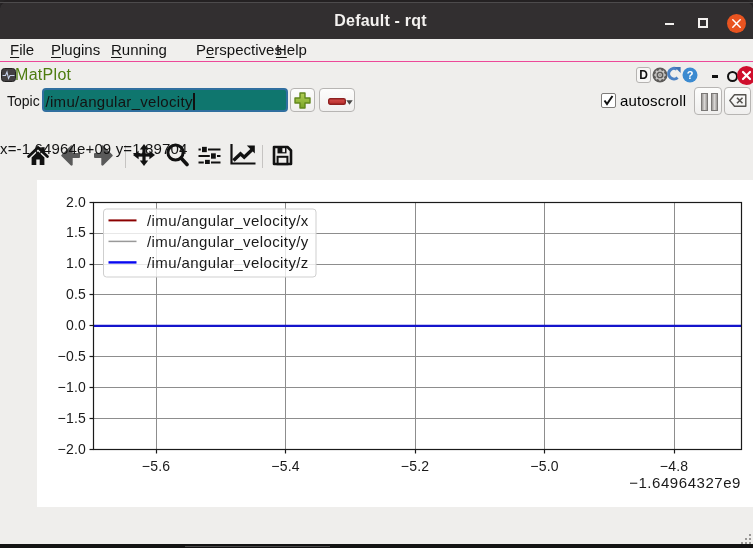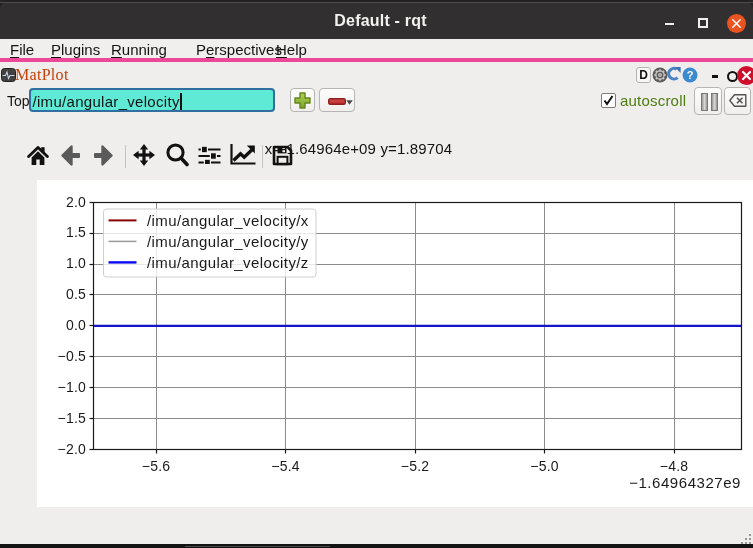--- a/index.html
+++ b/index.html
@@ -21,61 +21,61 @@
 .tb-max { position:absolute; left:698px; top:16px; width:10px; height:10px; border:2px solid #f2f0ee; background:transparent; }
 .tb-close {
   position:absolute; left:727px; top:12px; width:19px; height:19px; border-radius:50%;
   background:#e95420;
 }
 .tb-close svg { position:absolute; left:4px; top:4px; }
 
 
 .menubar {
   position:absolute; left:0; top:39px; width:753px; height:23px;
-  background:#f0efed; border-bottom:4px solid #ec4899;
+  background:#f0efed; border-bottom:1px solid #ec4899;
   font-size:15px; color:#131313;
 }
 .menubar span.mi { position:absolute; top:2px; }
 .menubar u { text-decoration:underline; text-underline-offset:2px; }
 .matplot-icon { position:absolute; left:1px; top:68px; }
-.matplot-label { position:absolute; left:15px; top:66px; font-size:16px; letter-spacing:0.3px; color:#c2410c;font-family:Liberation Serif, serif; }
+.matplot-label { position:absolute; left:15px; top:66px; font-size:16px; letter-spacing:0.3px; color:#4d7c0f; }
 .dbtn {
   position:absolute; left:636px; top:67px; width:15px; height:16px;
   border:1px solid #b5b3b1; border-radius:3px; background:#f7f6f5;
   font-size:12px; font-weight:bold; color:#111; text-align:center; line-height:14px;
 }
 .pb-icon { position:absolute; top:67px; }
 .pb-dash { position:absolute; left:712px; top:75px; width:6px; height:3px; background:#111; }
 .pb-o { position:absolute; left:727px; top:71px; width:11px; height:11px; border:2px solid #111; border-radius:50%; }
 .pb-close { position:absolute; left:737px; top:66px; width:19px; height:19px; border-radius:50%; background:#cf0e2c; }
 .pb-close svg { position:absolute; left:4px; top:4px; }
 
 
 .topic-label { position:absolute; left:7px; top:93px; font-size:14px; color:#131313; }
 .topic-input {
-  position:absolute; left:29px; top:88px; width:246px; height:24px;
-  background:#5eead4; border:2px solid #306f9f; border-radius:4px;
+  position:absolute; left:42px; top:88px; width:246px; height:24px;
+  background:#0f766e; border:2px solid #306f9f; border-radius:4px;
 }
 .topic-text { position:absolute; left:1.5px; top:3px; font-size:15px; letter-spacing:0.3px; color:#131313; white-space:pre; }
 .cursor { position:absolute; left:149px; top:3px; width:2px; height:17px; background:#111; }
 .btn {
   position:absolute; background:linear-gradient(#fdfdfc,#f0efee);
   border:1px solid #b7b5b3; border-radius:4px;
 }
 .btn-plus { left:290px; top:88px; width:25px; height:24px; }
 .btn-drop { left:319px; top:88px; width:36px; height:24px; }
 
 .cbx { position:absolute; left:601px; top:93px; width:15px; height:15px; background:#fff; border:1px solid #7e7c7a; border-radius:2px; }
-.autoscroll-label { position:absolute; left:620px; top:92px; font-size:15px; letter-spacing:0.2px; color:#4d7c0f; }
+.autoscroll-label { position:absolute; left:620px; top:92px; font-size:15px; letter-spacing:0.2px; color:#000000; }
 .btn-pause { left:694px; top:87px; width:28px; height:28px; }
 .btn-clear { left:724px; top:87px; width:27px; height:28px; }
 
 
 .mtool { position:absolute; }
-.coords { position:absolute; top:140px; left:0; width:717px; text-align:center; font-size:15px; letter-spacing:0.15px; color:#131313; }
+.coords { position:absolute; top:140px; left:0; width:717px; text-align:left; font-size:15px; letter-spacing:0.15px; color:#131313; }
 .vsep { position:absolute; width:1px; height:23px; background:#c6c4c2; top:145px; }
 
 
 .canvas { position:absolute; left:18px; top:180px; width:719px; height:327px; background:#ffffff;margin-left:19px; }
 
 
 .bottomstrip { position:absolute; left:0; top:544px; width:753px; height:4px; background:#131313; }
 .bs2 { position:absolute; left:185px; top:546px; width:145px; height:1px; background:#4a4a4a; }
 </style>
 </head>

